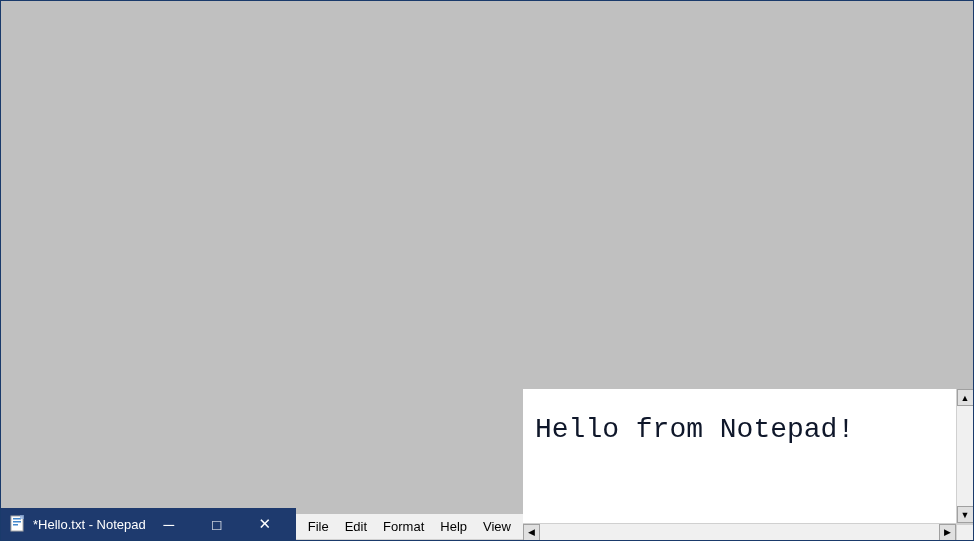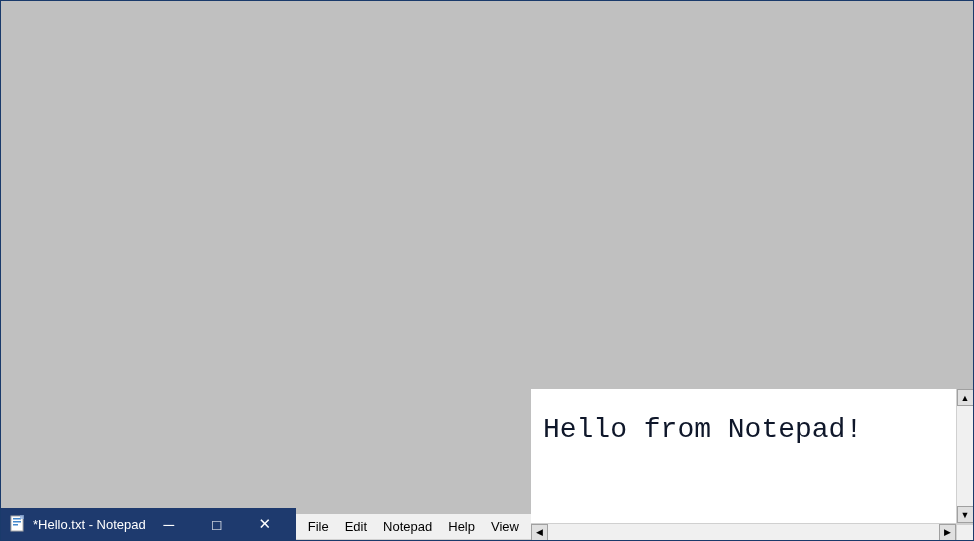--- a/index.html
+++ b/index.html
@@ -240,21 +240,21 @@
     <div class="title-bar-controls">
       <button class="title-btn">─</button>
       <button class="title-btn">□</button>
       <button class="title-btn close-btn">✕</button>
     </div>
   </div>
 
   <div class="menu-bar">
     <div class="menu-item">File</div>
     <div class="menu-item">Edit</div>
-    <div class="menu-item">Notepad</div>
+    <div class="menu-item">Format</div>
     <div class="menu-item">Help</div>
     <div class="menu-item">View</div>
   </div>
 
   <div class="editor-wrapper">
     <div class="editor-main">
 
       <textarea class="editor-textarea" spellcheck="false" style="">Hello from Notepad!</textarea>
 
       <div class="v-scrollbar">

